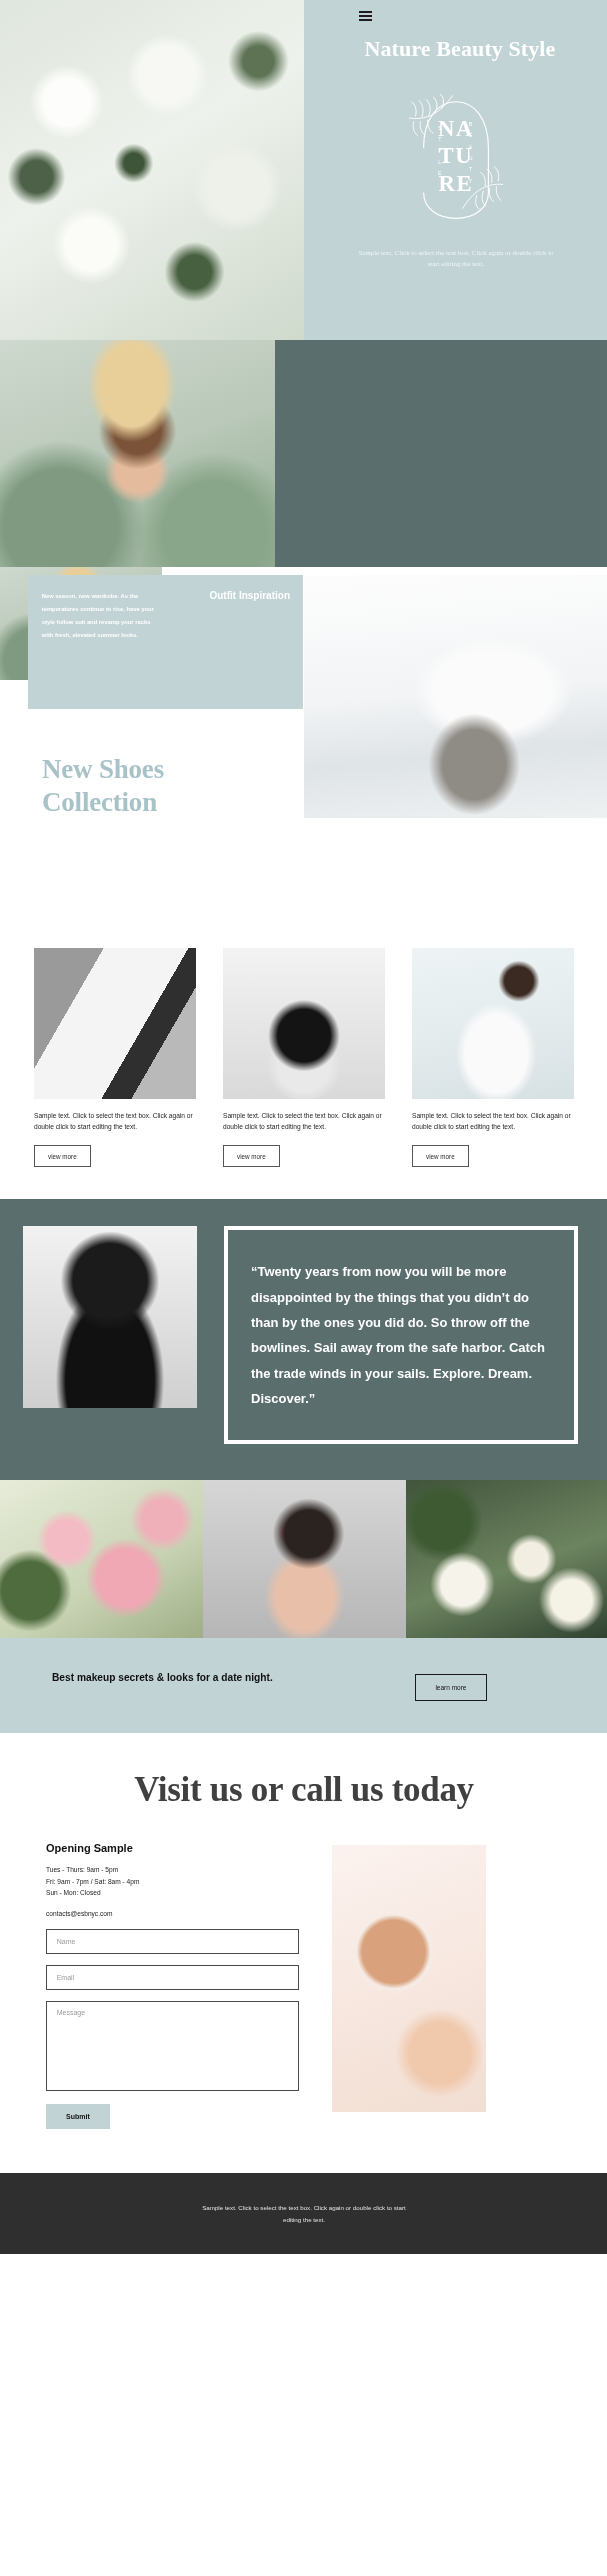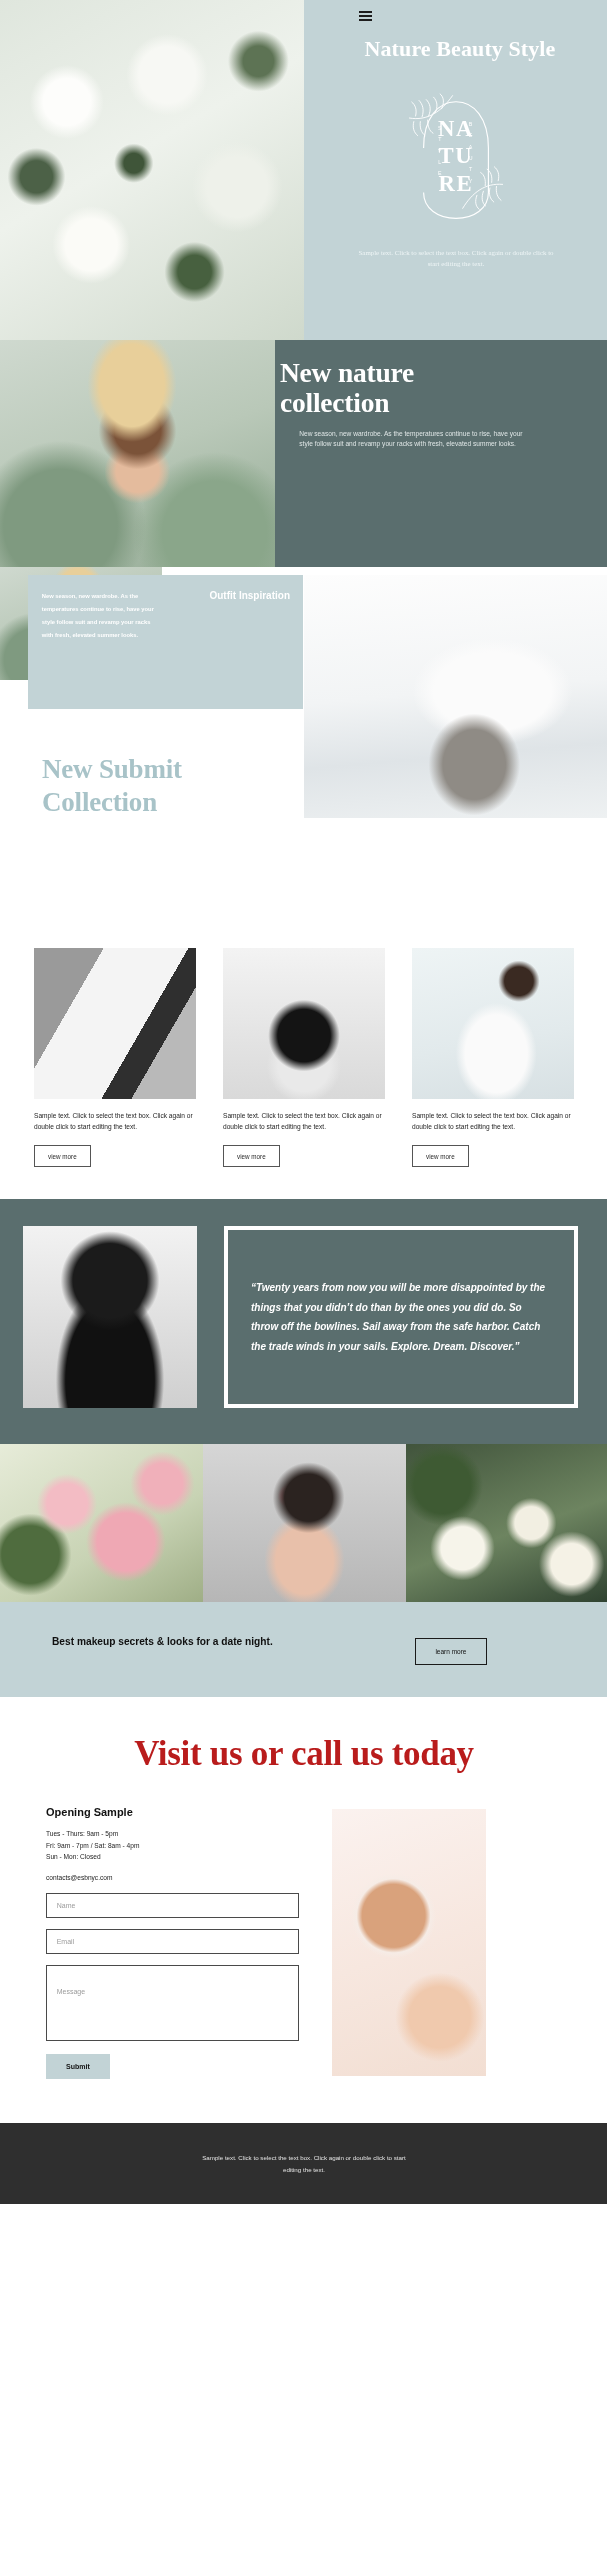--- a/index.html
+++ b/index.html
@@ -182,21 +182,21 @@
     cursor:pointer; font-family:"Liberation Sans", sans-serif;
   }
 
   
   .sec-quote{ background:#5a6e6e; padding:27px 0 36px; display:flex; }
   .quote-photo{ width:174px; height:182px; margin-left:23px; }
   .quote-frame{
     margin-left:27px; width:354px; border:4px solid #ffffff; padding:29px 23px;
     display:flex; align-items:center;
   }
-  .quote-text{ color:#ffffff; font-weight:700; font-size:10px; line-height:1.95;font-style:italic; }
+  .quote-text{ color:#ffffff; font-weight:700; font-size:13px; line-height:1.95; }
 
   
   .photo-row{ display:flex; height:158px; }
   .photo-row > div{ flex:1; }
   .photo-row .mid{ flex:0 0 203px; }
 
   
   .sec-makeup{ background:#c2d3d6; height:95px; position:relative; }
   .makeup-h{
     position:absolute; left:52px; top:32px; font-weight:700;
@@ -205,34 +205,34 @@
   .btn-learn{
     position:absolute; left:415px; top:36px; border:1.1px solid #1a1a1a;
     background:transparent; padding:9px 19.4px; font-size:6.5px; color:#101010;
     cursor:pointer; font-family:"Liberation Sans", sans-serif;
   }
 
   
   .sec-visit{ background:#fff; padding:37px 0 44px; position:relative; }
   .visit-h{
     text-align:center; font-family:"Liberation Serif", serif; font-weight:700;
-    font-size:35px; color:#b91c1c; letter-spacing:-0.3px;
+    font-size:35px; color:#404040; letter-spacing:-0.3px;
   }
   .visit-body{ display:flex; padding:32px 0 0; }
   .visit-left{ width:332px; padding-left:46px; }
   .hours-h{ font-weight:700; font-size:11px; color:#121212; }
   .hours-lines{ margin-top:9.7px; font-size:6.6px; line-height:1.78; color:#1d1d1d; }
   .hours-mail{ margin-top:11.3px; font-size:6.6px; color:#1d1d1d; }
   .field{
     display:block; width:253px; height:25px; margin-top:11.3px;
     border:1.1px solid #4a4a4a; background:#fff; padding:0 9.7px;
     font-size:7px; color:#111; font-family:"Liberation Sans", sans-serif;
   }
   .field::placeholder{ color:#9b9b9b; }
-  textarea.field{ height:76px; padding-top:21px; resize:none; line-height:1.5; }
+  textarea.field{ height:90px; padding-top:6px; resize:none; line-height:1.5; }
   .btn-submit{
     margin-top:13px; background:#c2d3d6; border:none; padding:9px 20px;
     font-size:7px; font-weight:700; color:#141414; cursor:pointer;
     font-family:"Liberation Sans", sans-serif;
   }
   .visit-right{ width:275px; }
   .visit-right .shot{ width:154px; height:267px; margin-top:3.2px; }
 
   
   .footer{
@@ -308,39 +308,31 @@
           </g>
         </svg>
       </div>
 
       <div class="hero-sub">Sample text. Click to select the text box. Click again or double click to start editing the text.</div>
     </div>
   </section>
 
   <section class="sec-nature">
     <div class="photo img img-hat-woman"></div>
-    <div class="body">
-      <h2 class="nature-h">
-        <span>New nature</span><br>
-        <span>collection</span>
-      </h2>
-      <p class="nature-p">New season, new wardrobe. As the temperatures continue to rise, have your style follow suit and revamp your racks with fresh, elevated summer looks.</p>
-      <div class="nature-thumb img img-leaf"></div>
-    </div>
   </section>
 
   <section class="sec-outfit">
     <div class="outfit-photo-left img img-hat-woman"></div>
     <div class="shoes-photo img img-sneaker"></div>
     <div class="outfit-card">
       <p class="blurb">New season, new wardrobe. As the temperatures continue to rise, have your style follow suit and revamp your racks with fresh, elevated summer looks.</p>
       <div class="outfit-label">Outfit Inspiration</div>
     </div>
     <h2 class="shoes-h">
-      <span>New Submit</span><br>
+      <span>New Shoes</span><br>
       <span>Collection</span>
     </h2>
   </section>
 
   <section class="sec-style">
 
     <div class="cards">
 
       <div class="card">
         <div class="thumb img img-bw-street"></div>

